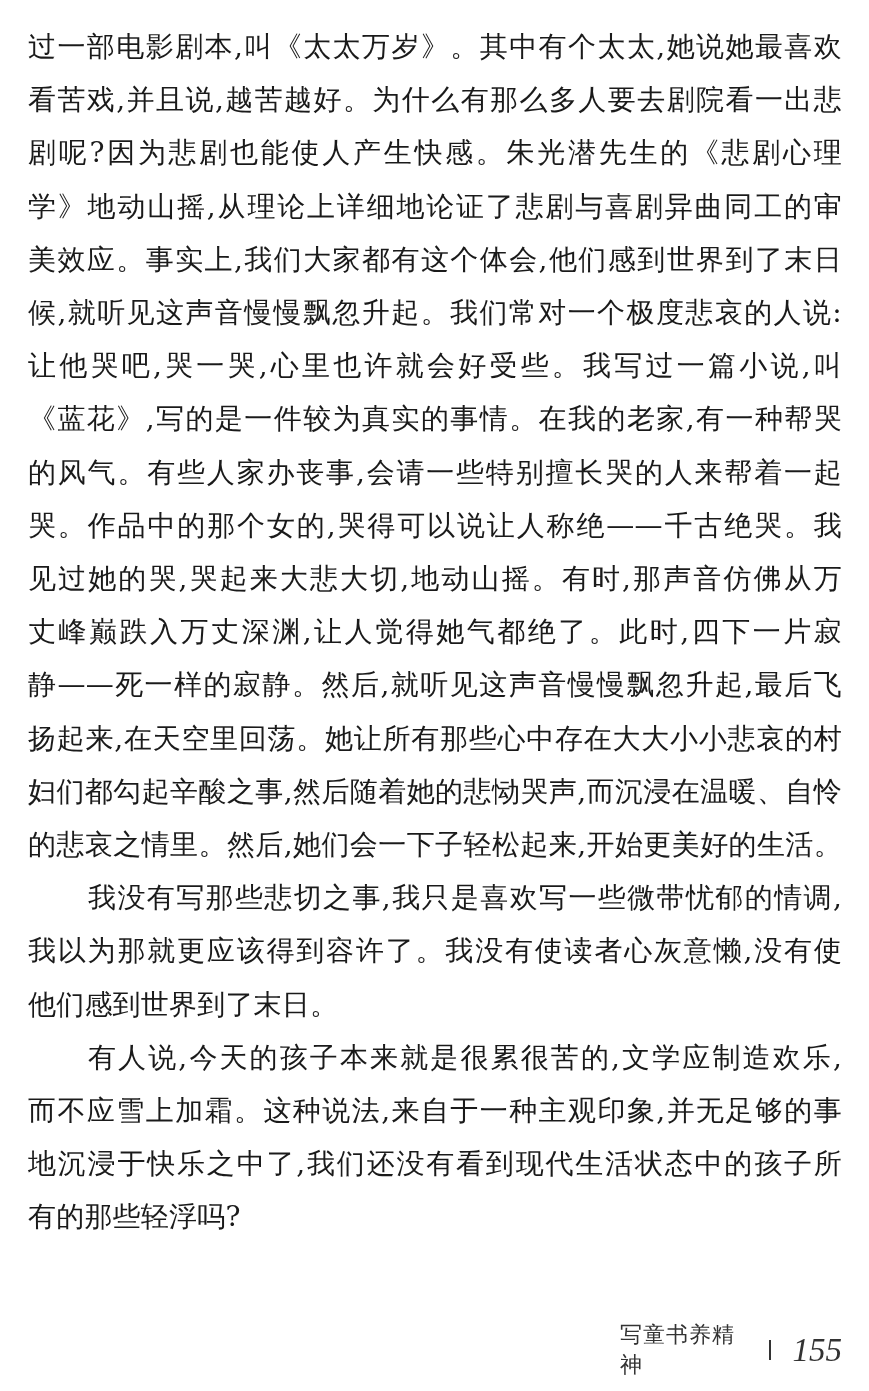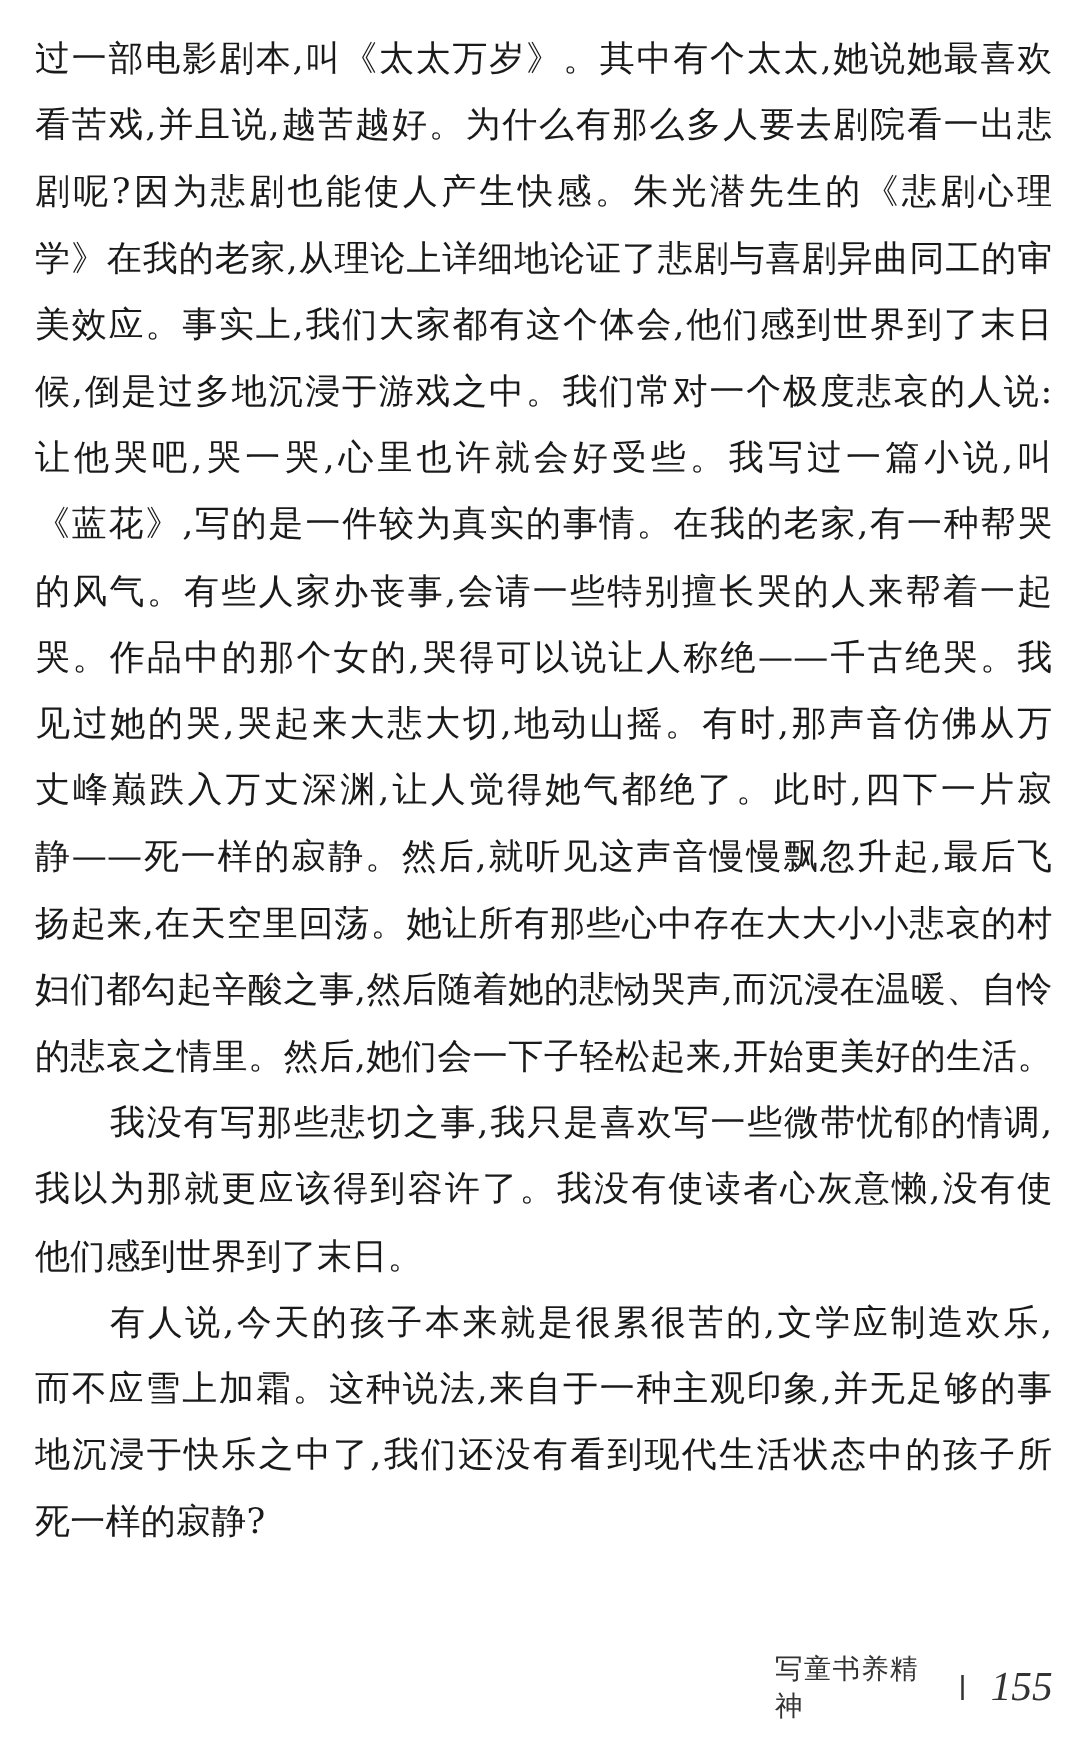--- a/index.html
+++ b/index.html
@@ -25,44 +25,44 @@
   .page-num { font-family: "Liberation Serif", "DejaVu Serif", serif; font-style: italic; font-size: 33px; }
 </style>
 </head>
 <body>
 
 <div class="page">
   <p class="para">
     <span class="line">过一部电影剧本,叫《太太万岁》。其中有个太太,她说她最喜欢</span>
     <span class="line">看苦戏,并且说,越苦越好。为什么有那么多人要去剧院看一出悲</span>
     <span class="line">剧呢?因为悲剧也能使人产生快感。朱光潜先生的《悲剧心理</span>
-    <span class="line">学》在我的老家,从理论上详细地论证了悲剧与喜剧异曲同工的审</span>
+    <span class="line">学》地动山摇,从理论上详细地论证了悲剧与喜剧异曲同工的审</span>
     <span class="line">美效应。事实上,我们大家都有这个体会,他们感到世界到了末日</span>
-    <span class="line">候,倒是过多地沉浸于游戏之中。我们常对一个极度悲哀的人说:</span>
+    <span class="line">候,就听见这声音慢慢飘忽升起。我们常对一个极度悲哀的人说:</span>
     <span class="line">让他哭吧,哭一哭,心里也许就会好受些。我写过一篇小说,叫</span>
     <span class="line">《蓝花》,写的是一件较为真实的事情。在我的老家,有一种帮哭</span>
     <span class="line">的风气。有些人家办丧事,会请一些特别擅长哭的人来帮着一起</span>
     <span class="line">哭。作品中的那个女的,哭得可以说让人称绝——千古绝哭。我</span>
     <span class="line">见过她的哭,哭起来大悲大切,地动山摇。有时,那声音仿佛从万</span>
     <span class="line">丈峰巅跌入万丈深渊,让人觉得她气都绝了。此时,四下一片寂</span>
     <span class="line">静——死一样的寂静。然后,就听见这声音慢慢飘忽升起,最后飞</span>
     <span class="line">扬起来,在天空里回荡。她让所有那些心中存在大大小小悲哀的村</span>
     <span class="line">妇们都勾起辛酸之事,然后随着她的悲恸哭声,而沉浸在温暖、自怜</span>
     <span class="line">的悲哀之情里。然后,她们会一下子轻松起来,开始更美好的生活。</span>
   </p>
   <p class="para">
     <span class="line indent">我没有写那些悲切之事,我只是喜欢写一些微带忧郁的情调,</span>
     <span class="line">我以为那就更应该得到容许了。我没有使读者心灰意懒,没有使</span>
     <span class="line last">他们感到世界到了末日。</span>
   </p>
   <p class="para">
     <span class="line indent">有人说,今天的孩子本来就是很累很苦的,文学应制造欢乐,</span>
     <span class="line">而不应雪上加霜。这种说法,来自于一种主观印象,并无足够的事</span>
     <span class="line">地沉浸于快乐之中了,我们还没有看到现代生活状态中的孩子所</span>
-    <span class="line last">死一样的寂静?</span>
+    <span class="line last">有的那些轻浮吗?</span>
   </p>
 </div>
 
 <div class="footer">
   <span class="running-title">写童书养精神</span>
   <span class="sep"></span>
   <span class="page-num">155</span>
 </div>
 
 </body></html>

